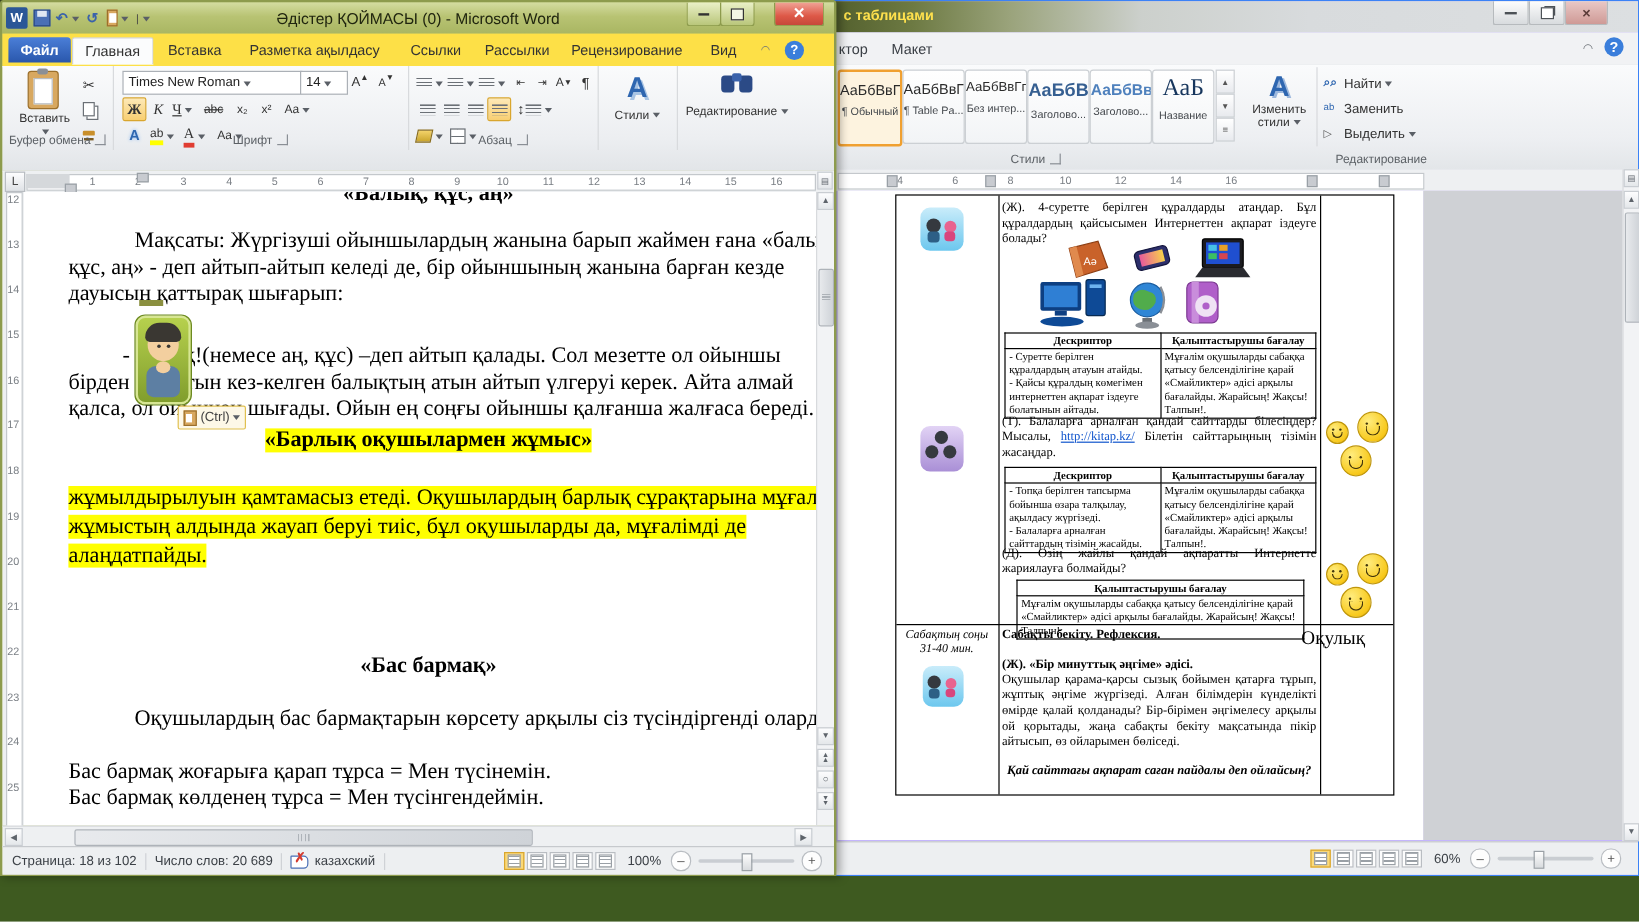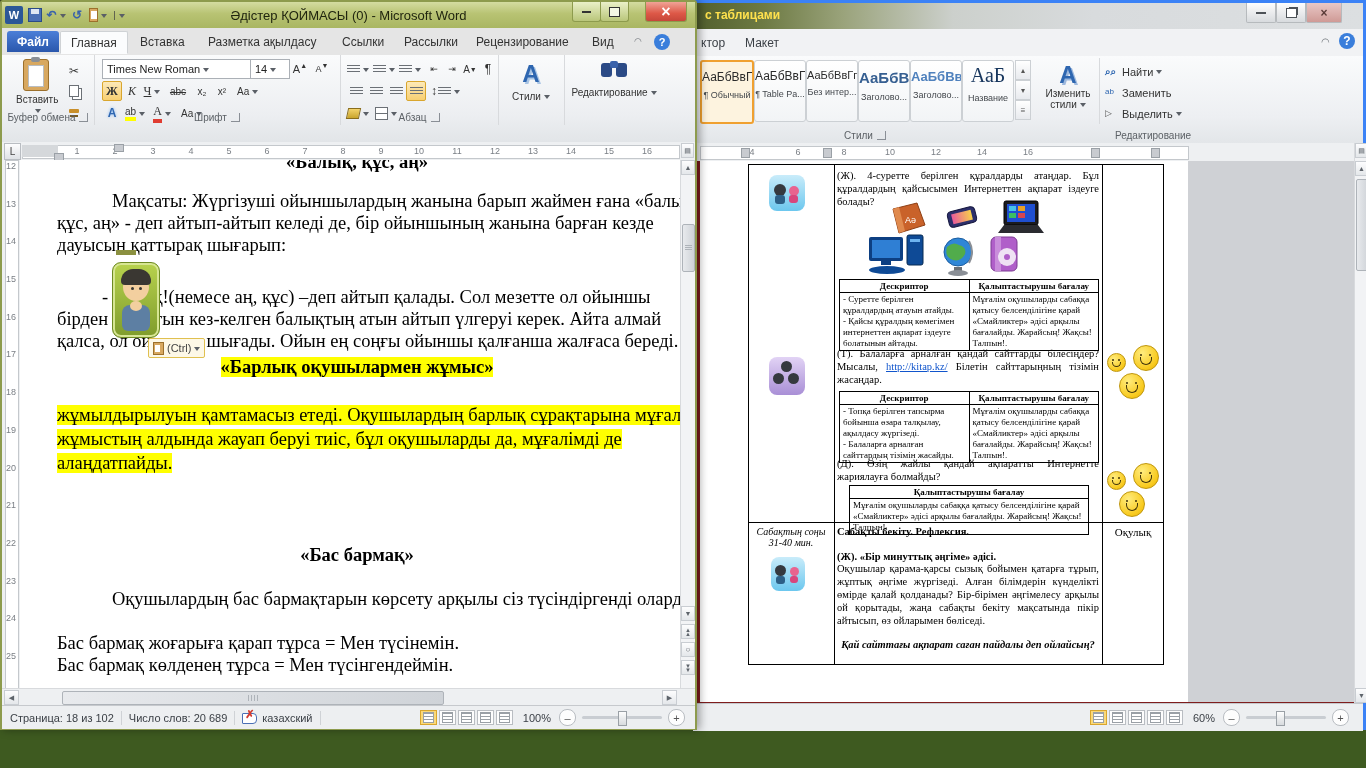--- a/index.html
+++ b/index.html
@@ -1,21 +1,21 @@
 <!DOCTYPE html>
 <html><head>
 <meta charset="utf-8">
 <style>
   html,body{margin:0;padding:0}
   #stage{position:relative;width:1366px;height:768px;overflow:hidden;background:#3e5a20;font-family:"Liberation Sans",sans-serif}
   .a{position:absolute}
   .serif{font-family:"Liberation Serif",serif}
   .cr::after{content:"";display:inline-block;margin-left:3px;border:3px solid transparent;border-top:4px solid #5a5f66;transform:translateY(2px)}
   
-  #wr{left:690px;top:0;width:676px;height:730px;background:#7f1d1d;border:3px solid #3b82f6;box-sizing:border-box;z-index:1}
+  #wr{left:690px;top:0;width:676px;height:730px;background:#c4b5fd;border:1px solid #3b82f6;box-sizing:border-box;z-index:1}
   #wr-title{left:0;top:0;width:100%;height:26px;background:linear-gradient(90deg,#515e2c 0,#6d7a43 70px,#9aa37b 150px,#ccd0cc 260px,#d8dbdd 400px,#dcdfe1 100%)}
   .wrbtn{height:19px;width:28px;display:flex;align-items:center;justify-content:center;color:#4d5257;font-size:12px;border:1px solid #b6babd;border-top:none;background:linear-gradient(#fdfdfd,#d8dbde);border-radius:0 0 2px 2px}
   #wr-tabs{left:0;top:26px;width:100%;height:27px;background:#f1f2f4;border-bottom:1px solid #d2d5d8}
   .rtab{position:absolute;top:4px;font-size:12px;color:#3a3f45;padding:3px 8px}
   #wr-ribbon{left:0;top:53px;width:100%;height:87px;background:linear-gradient(#fafbfc,#edeff2 70%,#e3e6e9);border-bottom:1px solid #c9ccd0}
   .stylebox{position:absolute;top:4px;width:50px;height:60px;background:linear-gradient(#ffffff,#f2f4f6);border:1px solid #ccd0d4;border-radius:3px;text-align:center;overflow:hidden}
   .stylebox.sel{border:2px solid #f0a030;background:#fdf3df}
   .stylebox .prev{display:block;margin-top:8px;font-size:12px;color:#2b2b2b;white-space:nowrap}
   .stylebox .lbl{display:block;margin-top:6px;font-size:9px;color:#44484d;white-space:nowrap}
   .galbtn{position:absolute;width:14px;height:18px;border:1px solid #ccd0d4;background:linear-gradient(#fff,#e8eaee);font-size:8px;color:#555;display:flex;align-items:center;justify-content:center}
@@ -38,21 +38,21 @@
   .innertbl td{font-size:9px;line-height:11px;white-space:pre-line}
   .rtxt{font-size:10.5px;line-height:13px;text-align:justify}
   .smg{position:absolute;width:58px;height:58px}
   
   #wf{left:0;top:0;width:697px;height:730px;z-index:2;background:#b5c170;border:2px solid #8d9b4d;box-sizing:border-box;border-radius:3px 3px 0 0;box-shadow:3px 0 8px rgba(0,0,0,.35)}
   #wf-title{left:0;top:0;width:100%;height:26px;display:flex;align-items:center;background:linear-gradient(#d4dca1,#b8c373 45%,#a9b662)}
   #wf-title .title{position:absolute;left:120px;right:120px;text-align:center;font-size:13px;color:#20250f;white-space:nowrap;overflow:hidden}
   .qico{width:18px;height:18px;margin-left:3px;display:flex;align-items:center;justify-content:center;font-size:12px;border-radius:2px}
   .wfbtn{position:absolute;top:0;height:19px;width:27px;display:flex;align-items:center;justify-content:center;border:1px solid #8d9b4d;border-top:none;border-radius:0 0 3px 3px;background:linear-gradient(#eaf0c8,#b9c67a);color:#333}
   .wfbtn.close{width:40px;background:linear-gradient(#f0a396,#dd5847 60%,#c6473a);color:#fff;font-weight:bold}
-  #wf-tabs{left:0;top:26px;width:100%;height:27px;background:#e5e5e5;border-bottom:1px solid #cfd2d5}
+  #wf-tabs{left:0;top:26px;width:100%;height:27px;background:#fde047;border-bottom:1px solid #cfd2d5}
   .ftab{position:absolute;top:3px;height:21px;display:flex;align-items:center;padding:0 10px;font-size:12px;color:#333}
   .ftab.file{background:linear-gradient(#4b7fd8,#2a57ac);color:#fff;border-radius:3px 3px 0 0;font-weight:bold}
   .ftab.active{background:#fbfcfd;border:1px solid #cfd2d5;border-bottom:1px solid #fbfcfd;border-radius:2px 2px 0 0}
   #wf-ribbon{left:0;top:53px;width:100%;height:87px;background:linear-gradient(#fafbfc,#eceef1 70%,#e2e5e8);border-bottom:1px solid #c9ccd0}
   .grp{position:absolute;top:0;height:70px;border-right:1px solid #d8dadd}
   .glabel{position:absolute;bottom:2px;font-size:10px;color:#5c6166;text-align:center}
   .dlaunch{display:inline-block;width:8px;height:8px;border-right:1px solid #8a8f96;border-bottom:1px solid #8a8f96;margin-left:4px;transform:translateY(1px)}
   .sb{position:absolute;height:18px;min-width:18px;display:flex;align-items:center;justify-content:center;font-size:12px;color:#333;border:1px solid transparent;border-radius:2px}
   .sb.toggled{background:linear-gradient(#fde9b8,#f8cf72);border-color:#d9a62e}
   .combo{position:absolute;background:#fff;border:1px solid #abb0b6;font-size:11px;display:flex;align-items:center;padding:0 4px;height:18px;color:#222}
@@ -336,21 +336,21 @@
           <div class="head" style="left:19px;top:10px;width:9px;height:9px;background:#e8638f"></div>
           <div class="head" style="left:5px;top:19px;width:9px;height:8px;background:#2d5f86;border-radius:3px"></div>
           <div class="head" style="left:19px;top:19px;width:8px;height:7px;background:#d8467d;border-radius:3px"></div>
         </div>
         <div class="tcell" style="left:88px;top:361px;width:262px">
           <div class="serif" style="font-size:10.5px;font-weight:bold">Сабақты бекіту. Рефлексия.</div>
           <div class="serif" style="font-size:10.5px;font-weight:bold;margin-top:14px">(Ж). «Бір минуттық әңгіме» әдісі.</div>
           <div class="rtxt serif">Оқушылар қарама-қарсы сызық бойымен қатарға тұрып, жұптық әңгіме жүргізеді.  Алған білімдерін күнделікті өмірде қалай қолданады? Бір-бірімен әңгімелесу арқылы ой қорытады, жаңа сабақты бекіту мақсатында пікір айтысып, өз ойларымен бөліседі.</div>
           <div class="serif" style="font-size:10.5px;font-weight:bold;font-style:italic;margin-top:12px;text-align:center">Қай сайттағы ақпарат саған пайдалы деп ойлайсың?</div>
         </div>
-        <div class="tcell serif" style="left:356px;top:361px;width:56px;text-align:center;font-size:11px">Оқулық</div>
+        <div class="tcell serif" style="left:336px;top:361px;width:56px;text-align:center;font-size:16px">Оқулық</div>
       </div>
     </div>
 
     <div class="a scrY" style="left:661px;top:140px;width:13px;height:560px">
       <div class="scrbtn" style="top:0">▤</div>
       <div class="scrbtn" style="top:18px">▲</div>
       <div class="thumbY" style="top:36px;height:90px"></div>
       <div class="scrbtn" style="top:545px">▼</div>
     </div>
 

